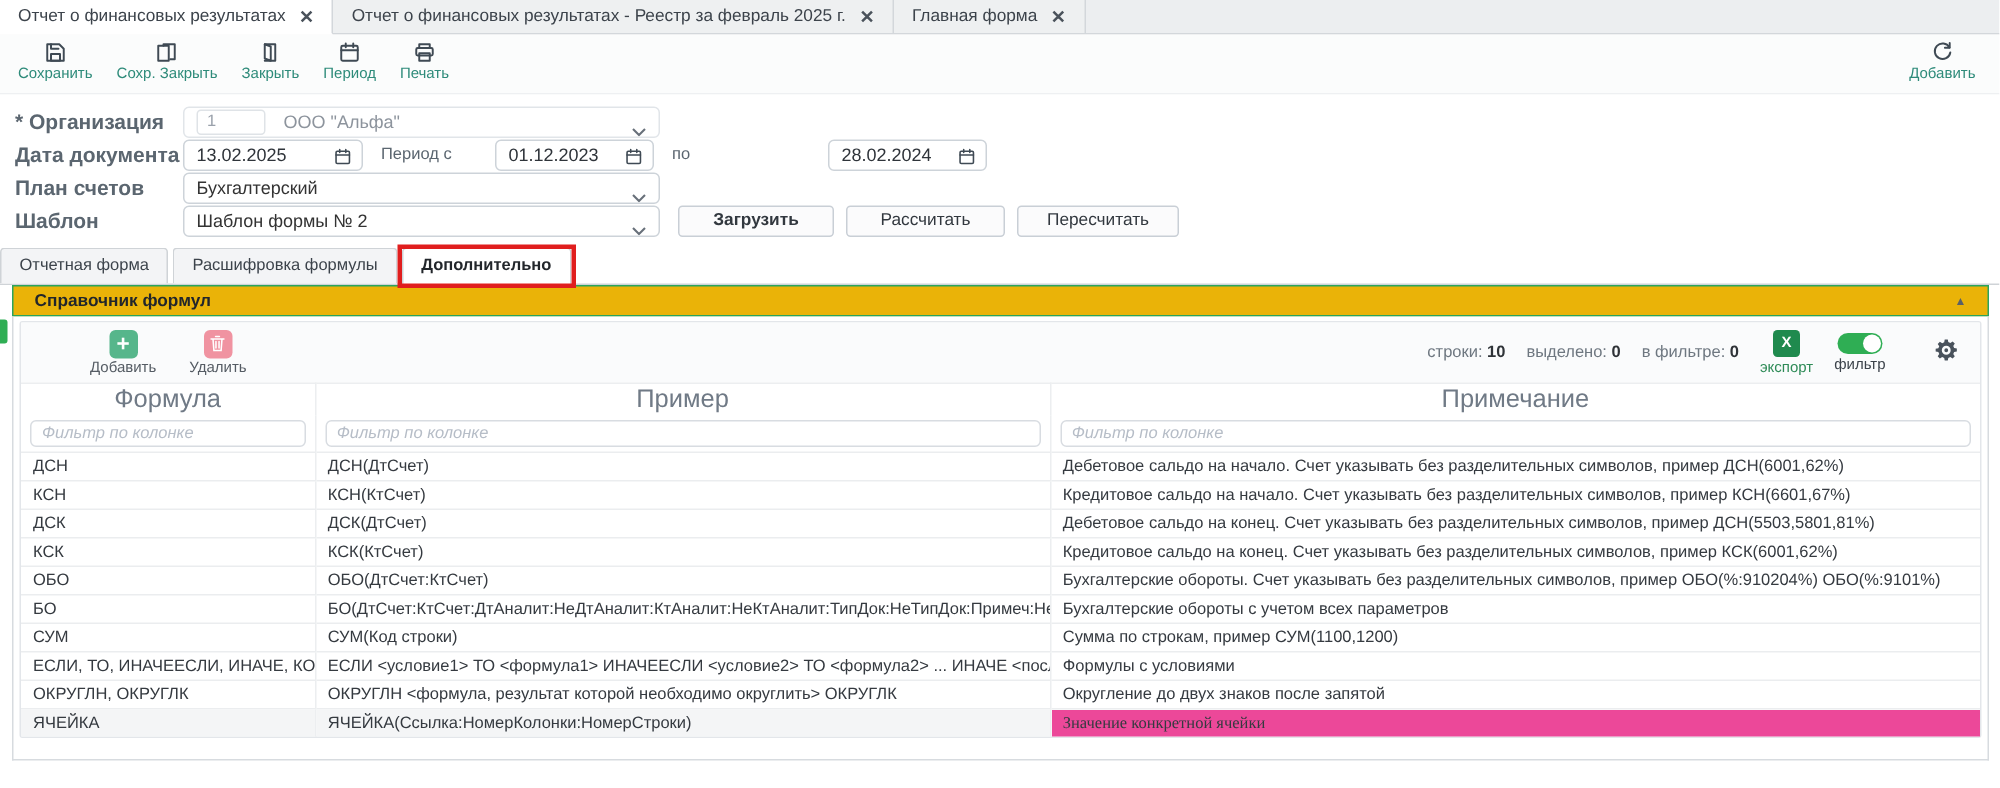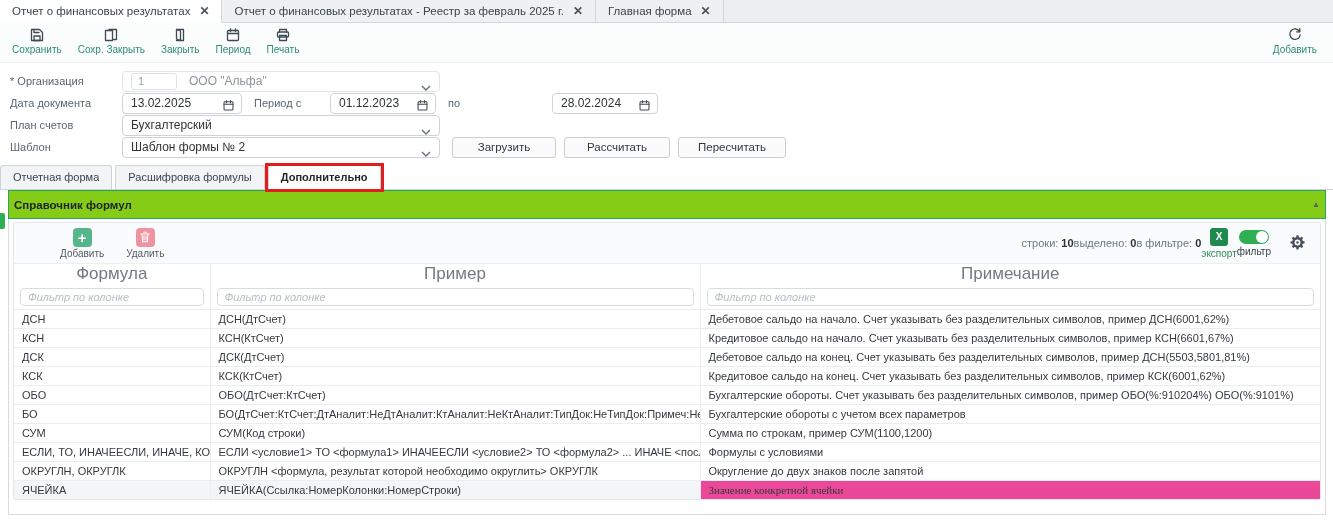--- a/index.html
+++ b/index.html
@@ -19,74 +19,74 @@
              background:#fbfcfc; border-bottom:1px solid #eef0f2; }
   .tbtn { display:flex; flex-direction:column; align-items:center; gap:1px;
           margin-right:16px; cursor:pointer; }
   .tbtn svg { display:block; }
   .tbtn .lbl { font-size:10px; color:#2e8b7a; white-space:nowrap; }
   .toolbar .spacer { flex:1; }
 
   
   .form { padding:7px 0 2px 10px; background:#fff; }
   .frow { display:flex; align-items:center; height:22px; margin-bottom:0; }
-  .flabel { width:112px; font-size:11px; color:#5b6670; flex:none; }
+  .flabel { width:112px; font-size:14px; color:#5b6670; flex:none;font-weight:bold; }
   .combo, .sel { position:relative; width:318px; height:21px; border:1px solid #cdd3d9;
                  border-radius:4px; background:#fff; display:flex; align-items:center;
                  font-size:12px; padding:0 24px 0 8px; }
   .combo { border-color:#e1e5e9; }
   .combo .code { width:46px; height:17px; border:1px solid #dfe3e7; border-radius:3px;
                  color:#9aa1ab; font-size:11px; display:flex; align-items:center;
                  padding-left:6px; margin-right:12px; background:#fff; }
   .combo .name { color:#8d949d; font-size:12px; }
   .chev { position:absolute; right:8px; top:8px; }
   .dinput { position:relative; width:120px; height:21px; border:1px solid #cdd3d9;
             border-radius:4px; display:flex; align-items:center; }
   .dinput input { border:none; outline:none; width:calc(100% - 26px); padding-left:8px;
                   font-size:12px; color:#2f343a; font-family:inherit; background:transparent; }
   .dinput .cal { position:absolute; right:6px; top:4px; }
   .inline-lbl { font-size:11px; color:#5b6670; margin-left:12px; }
   .w76 { width:76px; } .w104 { width:104px; }
   .w106 { width:106px !important; }
   .formbtn { height:21px; border:1px solid #c9cfd6; border-radius:3px; background:#fbfbfc;
              font-size:11.5px; color:#32383f; padding:0 10px; font-family:inherit; cursor:pointer; }
-  .wb104 { width:104px; margin-left:12px; } .wb106 { width:106px; margin-left:8px; }
+  .wb104 { width:104px; margin-left:12px;font-weight:bold; } .wb106 { width:106px; margin-left:8px; }
   .wb108 { width:108px; margin-left:8px; }
 
   
   .subtabs { display:flex; align-items:flex-end; height:28px; padding-left:0;
              border-bottom:1px solid #cfd3d7; margin-top:2px; }
   .stab { position:relative; padding:5px 12px 6px; font-size:11px; color:#3c434b;
           background:#f3f4f6; border:1px solid #cfd3d7; border-bottom:none;
           border-radius:3px 3px 0 0; margin-right:3px; cursor:pointer; }
   .stab.active { background:#fff; font-weight:bold; color:#22262b; margin-bottom:-1px;
                  padding-bottom:7px; }
   .red-box { position:absolute; top:-3px; left:-4px; right:-4px; bottom:-2px;
              border:3px solid #e01e1e; pointer-events:none; }
 
   
   .panel { margin:0 7px 0 8px; }
-  .panel-h { display:flex; align-items:center; justify-content:space-between; height:29px;
-             border:1px solid #2aa45e; background:#84cc16; padding:0 5px; cursor:pointer; }
+  .panel-h { display:flex; align-items:center; justify-content:space-between; height:21px;
+             border:1px solid #2aa45e; background:#eab308; padding:0 14px; cursor:pointer; }
   .panel-h .t { font-size:11.5px; font-weight:bold; color:#22262b; }
   .panel-h .caret { font-size:8px; color:#5a6068; }
   .panel-b { border:1px solid #d7dbdf; border-top:none; padding:3px 4px 14px; background:#fff; }
 
   
   .card { border:1px solid #e3e6ea; border-radius:2px; background:#fff; }
   .gtoolbar { display:flex; align-items:center; height:40px; background:#fafbfc;
               padding:0 14px 0 46px; }
   .gbtn { display:flex; flex-direction:column; align-items:center; gap:1px;
           margin-right:22px; cursor:pointer; }
   .gbtn .lbl { font-size:10px; color:#555c64; }
   .sq { width:19px; height:19px; border-radius:4px; display:flex; align-items:center;
         justify-content:center; color:#fff; }
   .sq.add { background:#56b68b; font-size:15px; font-weight:bold; line-height:1; }
   .sq.del { background:#f093a1; }
-  .gstats { margin-left:auto; display:flex; align-items:center; font-size:11px; }
+  .gstats { margin-left:auto; display:flex; align-items:center; gap:14px; font-size:11px; }
   .gstats .pair { color:#6e7780; }
   .gstats .pair b { color:#2f3338; margin-left:3px; }
   .stack { display:flex; flex-direction:column; align-items:center; gap:2px; cursor:pointer; }
   .xl { width:18px; height:18px; background:#1f8a4e; border-radius:3px; color:#fff;
         font-size:10px; font-weight:bold; display:flex; align-items:center; justify-content:center; }
   .stack .sl { font-size:10px; }
   .sl.green { color:#2e8b57; } .sl.dark { color:#3c434b; }
   .toggle { width:30px; height:14px; border-radius:7px; background:#2fae54; position:relative; }
   .toggle .knob { position:absolute; right:1px; top:1px; width:12px; height:12px;
                   border-radius:50%; background:#fff; }

